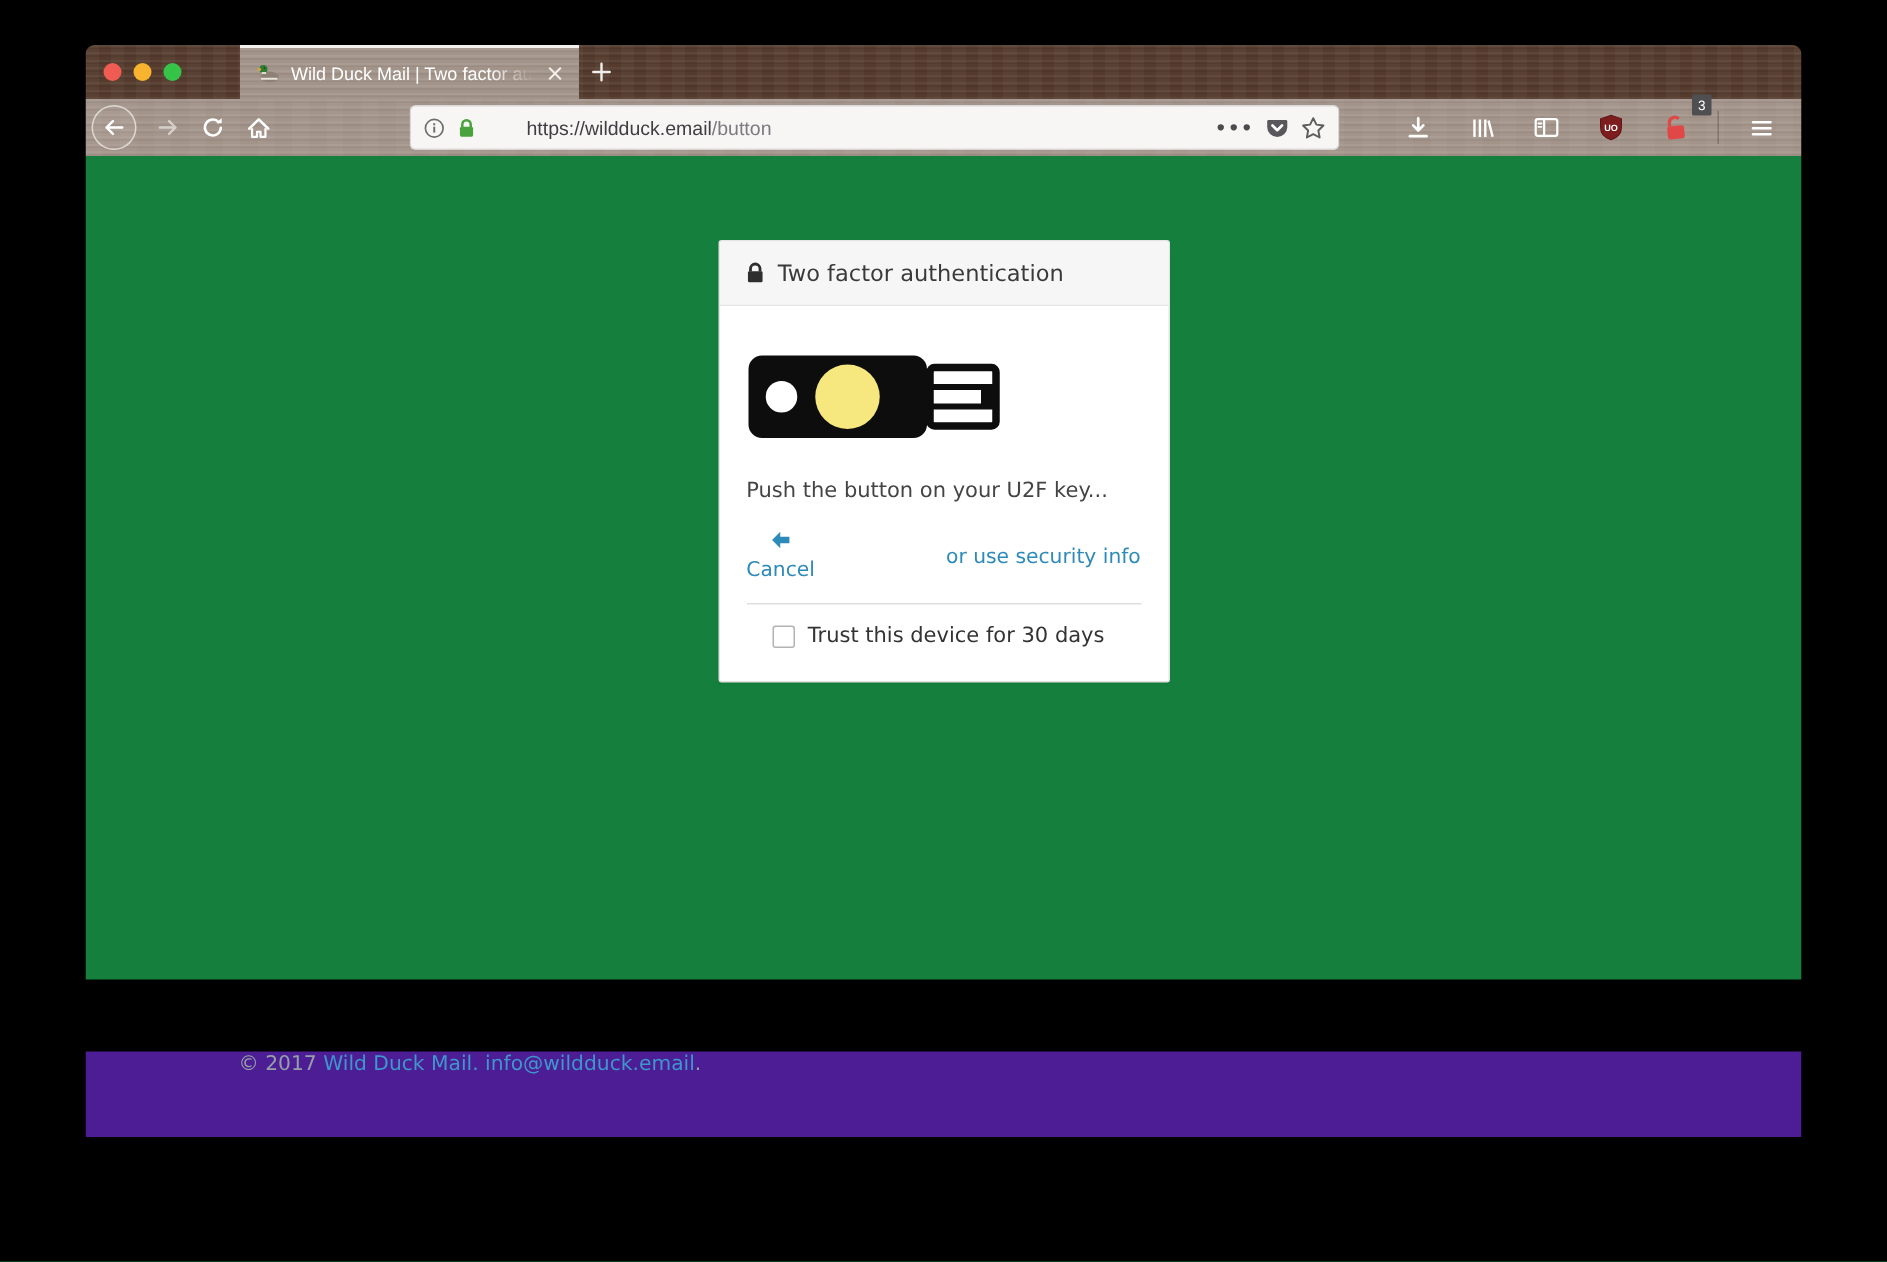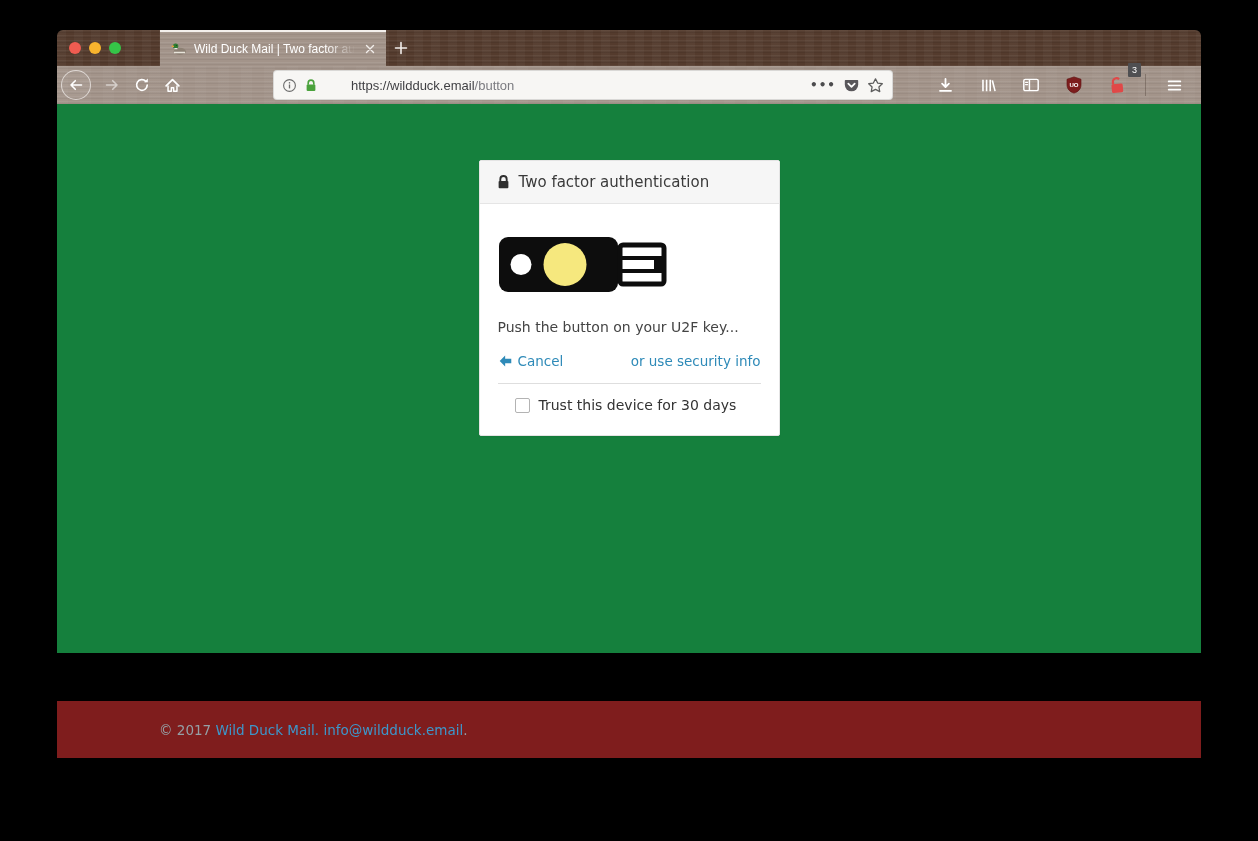--- a/index.html
+++ b/index.html
@@ -87,28 +87,28 @@
     background:#f6f6f6; border-bottom:1px solid #e5e5e5;
     padding:12px 16px; display:flex; align-items:center; gap:8px;
     border-radius:2px 2px 0 0;
   }
   .card-title { font-size:15px; color:#3a3a3a; }
   .card-body { padding:14px 18px 22px; }
   .yubikey { display:block; margin:13px 0 21px; }
   .instruction { font-size:14px; color:#444; margin-bottom:18px; }
   .links-row { display:flex; justify-content:space-between; align-items:center; font-size:13.5px; }
   a.plink { color:#2e8ab8; text-decoration:none; }
-  .cancel-link { display:flex; align-items:center; gap:5px; }
+  .cancel-link { display:flex; align-items:center; gap:5px;flex-direction:column; }
   .card-hr { border:none; border-top:1px solid #dedede; margin:14px 0 13px; }
   .trust-row { display:flex; align-items:center; gap:9px; font-size:14px; color:#333;padding-left:17px; }
   .checkbox {
     width:15px; height:15px; border:1px solid #b3b3b3; border-radius:2px; background:#fff; flex:0 0 auto;
   }
   
-  .footer { flex:0 0 57px; background:#7f1d1d; display:flex; align-items:center;margin-top:48px; }
+  .footer { flex:0 0 57px; background:#4c1d95; display:flex; align-items:flex-start;margin-top:48px; }
   .footer-inner { width:940px; margin:0 auto; font-size:13.5px; color:#95a0a6; }
   .footer-inner a { color:#3d97cb; text-decoration:none; }
   svg { display:block; }
 </style>
 </head>
 <body>
 
 <div class="window">
 
   <div class="titlebar">

